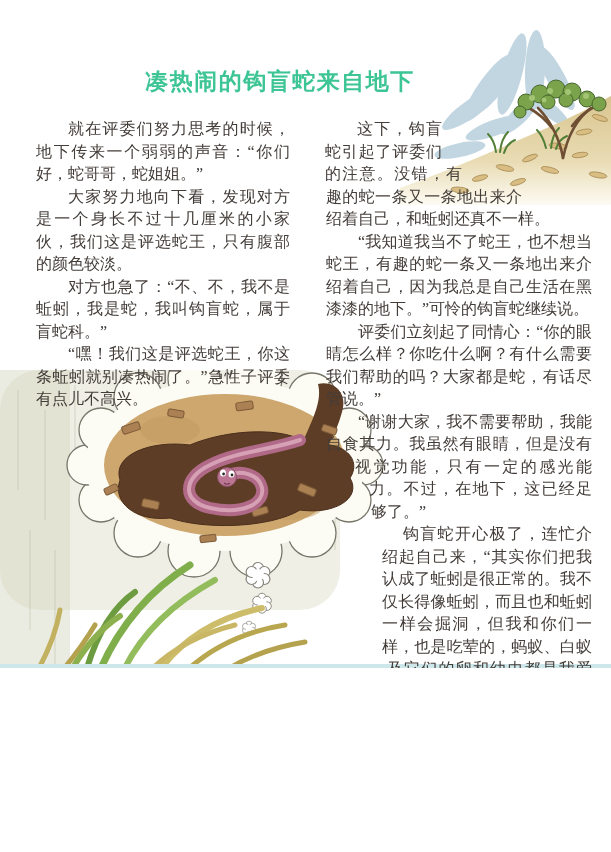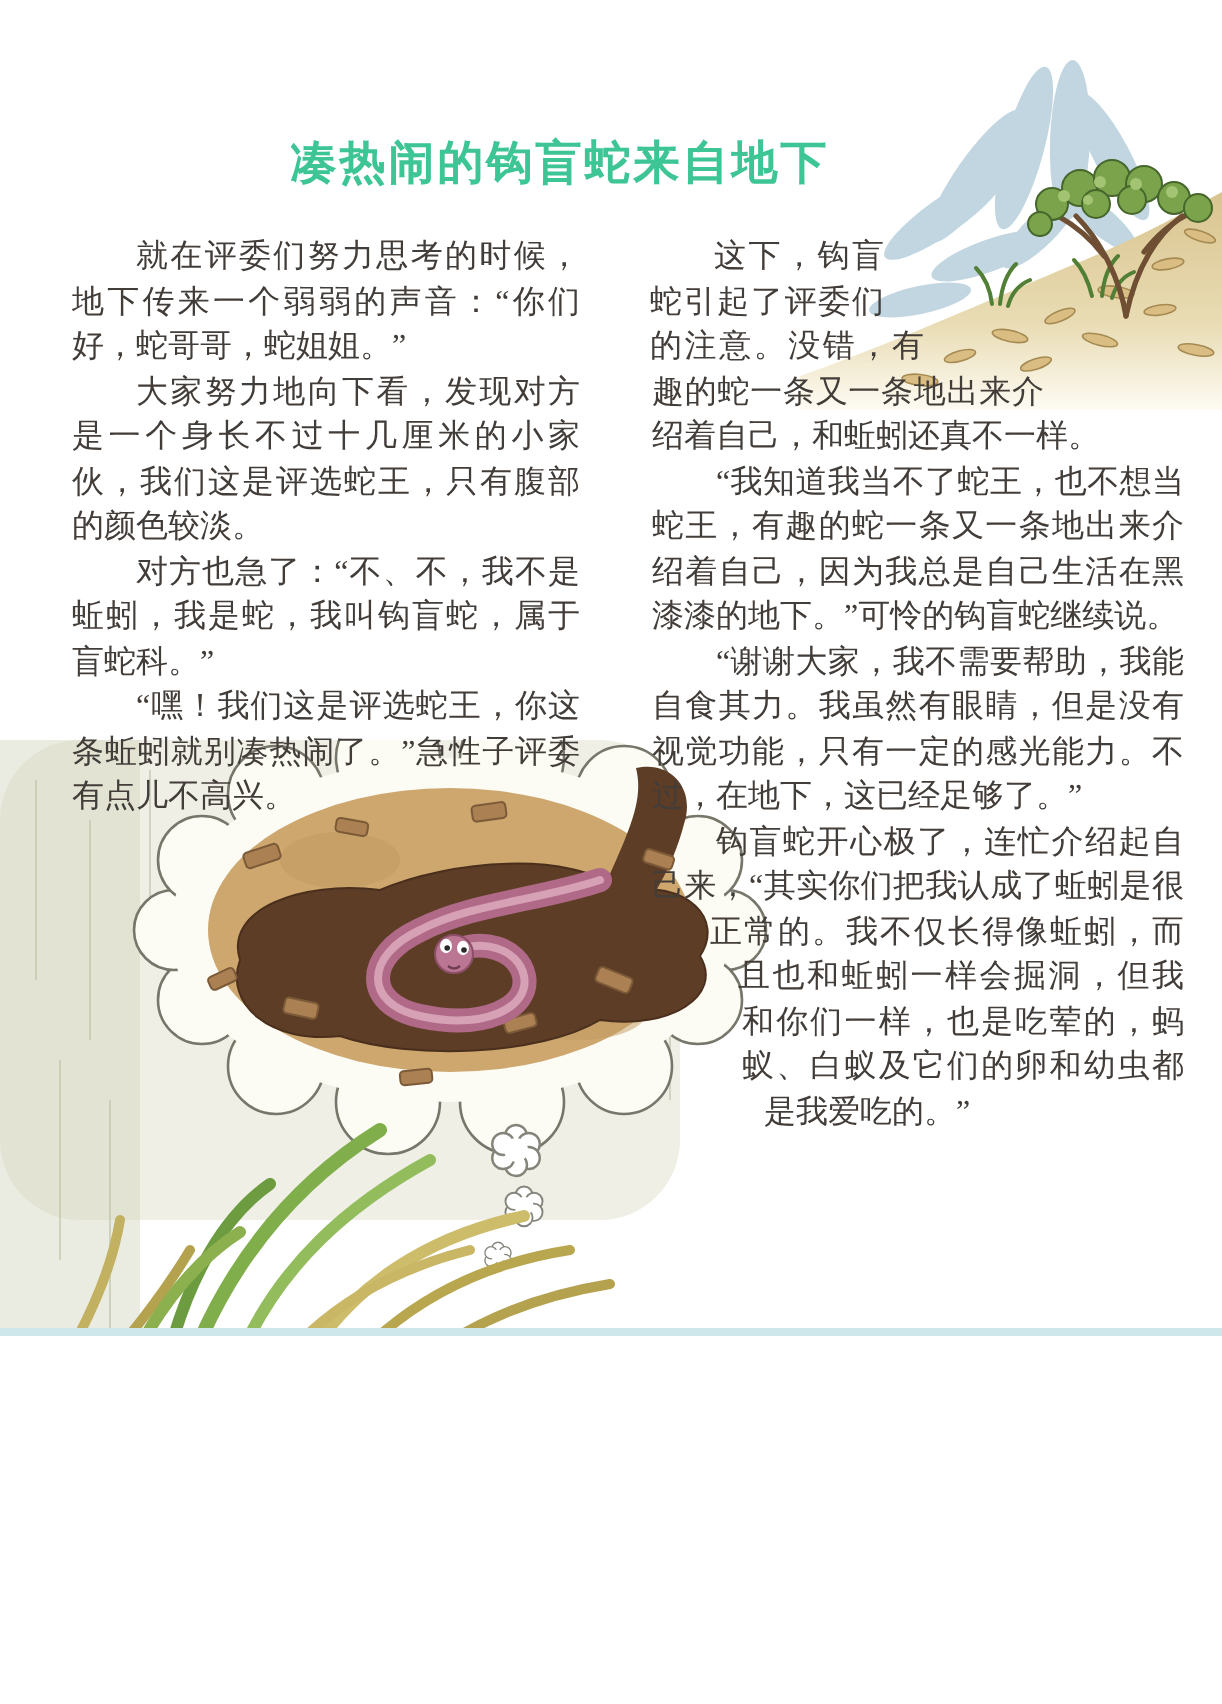--- a/index.html
+++ b/index.html
@@ -302,20 +302,21 @@
     <div class="fl" style="width:34px;height:22.5px"></div>
     <div class="fl" style="width:48px;height:22.5px"></div>
     <div class="fl" style="width:66px;height:22.5px"></div>
     <div class="fl" style="width:80px;height:22.5px"></div>
     <div class="fl" style="width:78px;height:22.5px"></div>
     <div class="fl" style="width:100px;height:22.5px"></div>
     <div class="fl" style="width:102px;height:67.5px"></div>
 
     <p>这下，钩盲蛇引起了评委们的注意。没错，有趣的蛇一条又一条地出来介绍着自己，和蚯蚓还真不一样。</p>
     <p>“我知道我当不了蛇王，也不想当蛇王，有趣的蛇一条又一条地出来介绍着自己，因为我总是自己生活在黑漆漆的地下。”可怜的钩盲蛇继续说。</p>
+    <p>评委们立刻起了同情心：“你的眼睛怎么样？你吃什么啊？有什么需要我们帮助的吗？大家都是蛇，有话尽管说。”</p>
     <p>“谢谢大家，我不需要帮助，我能自食其力。我虽然有眼睛，但是没有视觉功能，只有一定的感光能力。不过，在地下，这已经足够了。”</p>
     <p>钩盲蛇开心极了，连忙介绍起自己来，“其实你们把我认成了蚯蚓是很正常的。我不仅长得像蚯蚓，而且也和蚯蚓一样会掘洞，但我和你们一样，也是吃荤的，蚂蚁、白蚁及它们的卵和幼虫都是我爱吃的。”</p>
   </div>
 
   <div class="badge">
     <span>8</span>
   </div>
 
   <svg class="mascot" width="54" height="68" viewBox="0 0 54 68">
     <path d="M17,40 C14,54 16,60 21,62 L35,62 C39,58 40,50 37,40 Z" fill="#f7bdc4" stroke="#c76e7a" stroke-width="1.5"></path>

